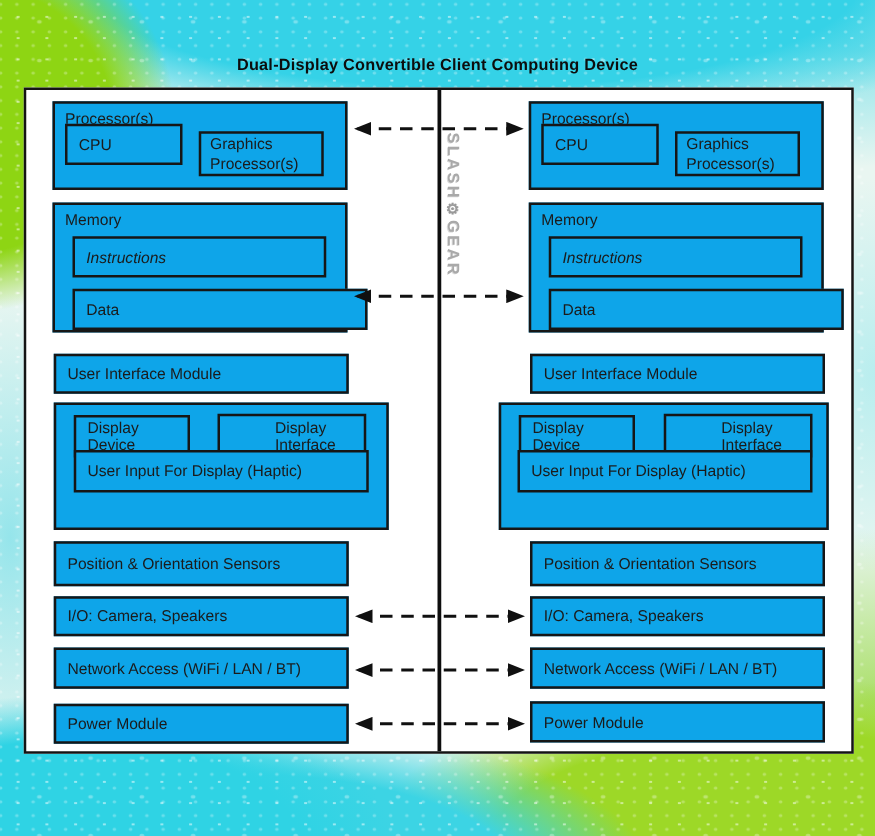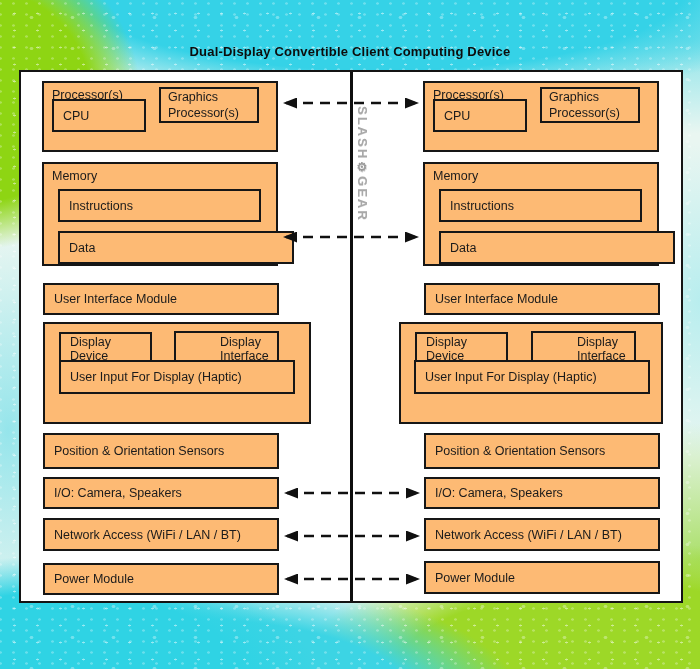--- a/index.html
+++ b/index.html
@@ -31,21 +31,21 @@
 
   .frame{position:absolute;left:19px;top:70px;width:660px;height:529px;
     border:2px solid #141414;background:#fff;}
   .divider{position:absolute;left:329px;top:0;width:3px;height:100%;background:#0e0e0e;}
 
   .watermark{position:absolute;left:334px;top:34px;height:160px;
     writing-mode:vertical-rl;font-size:13px;font-weight:bold;color:#a9a9a9;
     letter-spacing:2px;text-shadow:.5px .5px 0 #d9d9d9;user-select:none;}
   .watermark .gear{font-size:12px;color:#9a9a9a;}
 
-  .box{position:absolute;border:2px solid #161616;background:#fdba74;
+  .box{position:absolute;border:2px solid #161616;background:#0ea5e9;
     font-size:12.5px;color:#1b1b1b;box-sizing:border-box;}
   .row{display:flex;align-items:center;padding-left:9px;}
   .glabel{position:absolute;top:5px;left:8px;font-size:12.5px;color:#1b1b1b;}
   .wrap2{display:flex;align-items:center;padding:2px 4px 2px 7px;line-height:1.3;}
 
   
   .l-proc{left:21px;top:9px;width:236px;height:71px;}
   .l-mem{left:21px;top:90px;width:236px;height:104px;}
   .l-uim{left:22px;top:211px;width:236px;height:32px;}
   .l-dgrp{left:22px;top:250px;width:268px;height:102px;}
@@ -59,25 +59,25 @@
   .r-mem{left:402px;top:90px;width:236px;height:104px;}
   .r-uim{left:403px;top:211px;width:236px;height:32px;}
   .r-dgrp{left:378px;top:250px;width:264px;height:102px;}
   .r-pos{left:403px;top:361px;width:236px;height:36px;}
   .r-io{left:403px;top:405px;width:236px;height:32px;}
   .r-net{left:403px;top:446px;width:236px;height:33px;}
   .r-pwr{left:403px;top:489px;width:236px;height:33px;}
 
   
   .cpu{left:8px;top:16px;width:94px;height:33px;}
-  .gfx{left:115px;top:4px;width:100px;height:36px;}
-  .instr{left:14px;top:25px;width:203px;height:33px;}
+  .gfx{left:115px;top:22px;width:100px;height:36px;}
+  .instr{left:14px;top:25px;width:203px;height:33px;font-style:italic;}
   .datab{left:14px;top:67px;width:236px;height:33px;}
   .ddev{left:14px;top:8px;width:93px;height:34px;}
-  .dif{left:129px;top:7px;width:105px;height:35px;padding-left:44px;}
+  .dif{left:129px;top:7px;width:119px;height:35px;padding-left:44px;}
   .r-dgrp .dif{left:130px;}
   .dinput{left:14px;top:36px;width:236px;height:34px;}
   .r-dgrp .dinput{left:13px;}
 
   .arrows{position:absolute;left:0;top:0;pointer-events:none;}
 </style>
 </head>
 <body>
 
 <div class="screen">

